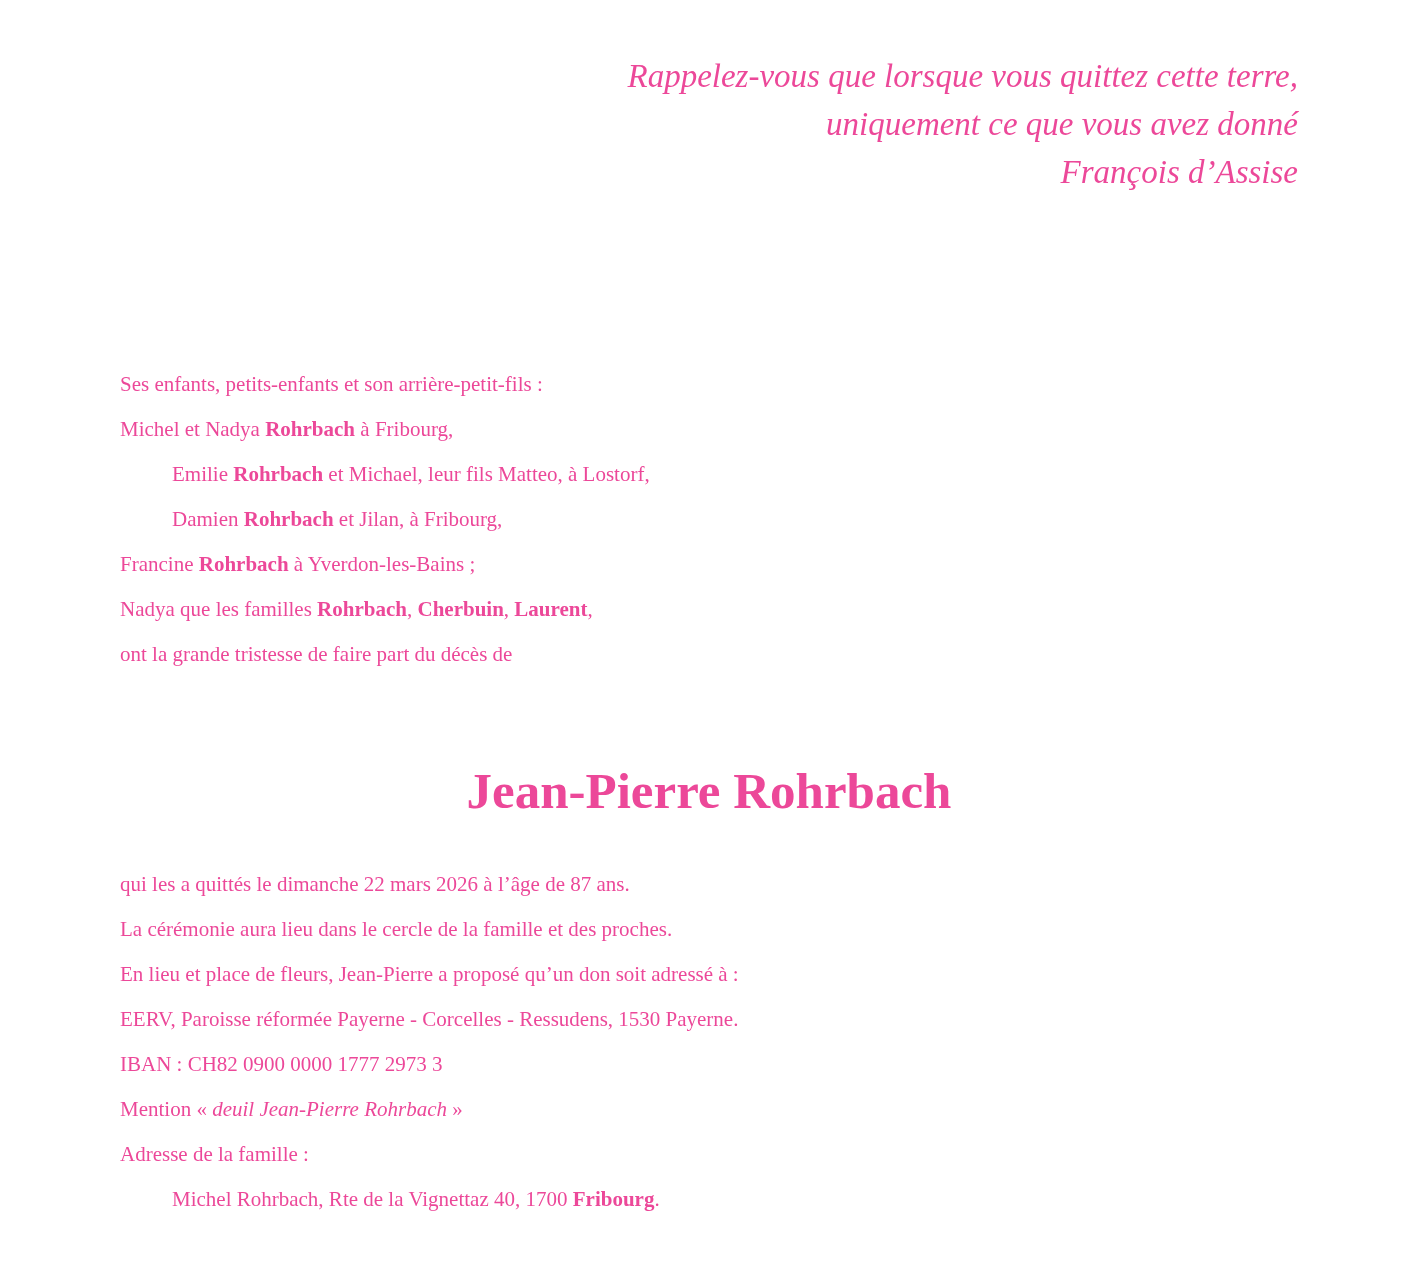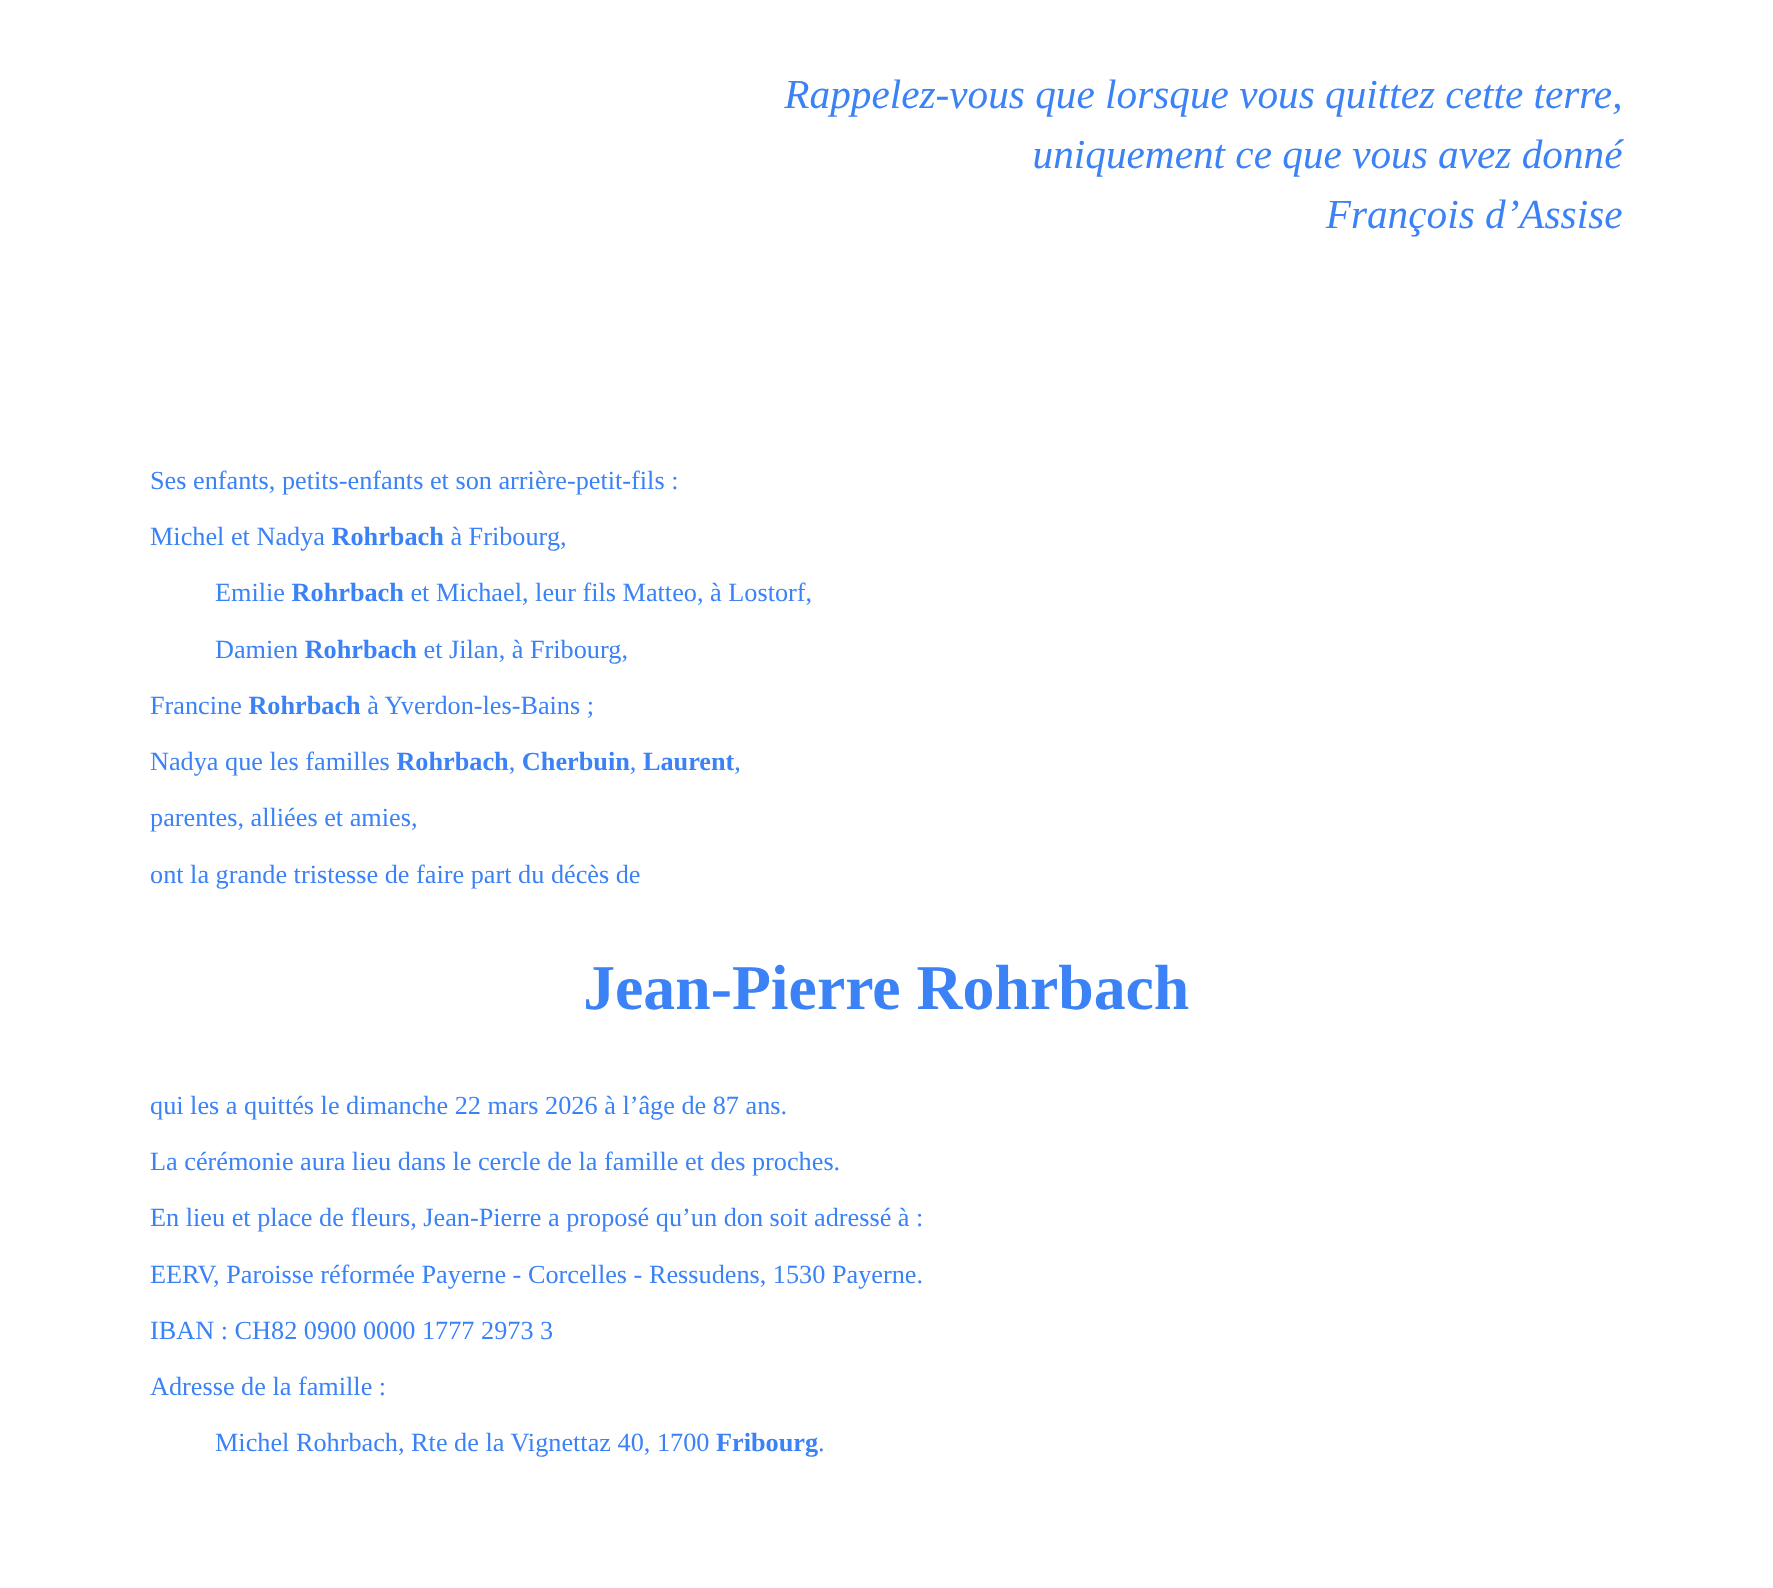--- a/index.html
+++ b/index.html
@@ -5,21 +5,21 @@
   html, body {
     margin: 0;
     padding: 0;
     background: #ffffff;
   }
   .page {
     position: relative;
     width: 1418px;
     height: 1270px;
     background: #ffffff;
-    color: #3b82f6;
+    color: #ec4899;
     font-family: "Liberation Serif", "DejaVu Serif", serif;
     overflow: hidden;
   }
   .quote {
     position: absolute;
     top: 52px;
     right: 120px;
     text-align: right;
     font-style: italic;
     font-size: 33px;
@@ -62,29 +62,29 @@
     <div class="line">François d’Assise</div>
   </div>
 
   <div class="body-block family-block">
       <div class="line"><span>Ses enfants, petits-enfants et son arrière-petit-fils :</span></div>
       <div class="line"><span>Michel et Nadya </span><span class="b">Rohrbach</span><span> à Fribourg,</span></div>
       <div class="line indent"><span>Emilie </span><span class="b">Rohrbach</span><span> et Michael, leur fils Matteo, à Lostorf,</span></div>
       <div class="line indent"><span>Damien </span><span class="b">Rohrbach</span><span> et Jilan, à Fribourg,</span></div>
       <div class="line"><span>Francine </span><span class="b">Rohrbach</span><span> à Yverdon-les-Bains ;</span></div>
       <div class="line"><span>Nadya que les familles </span><span class="b">Rohrbach</span><span>, </span><span class="b">Cherbuin</span><span>, </span><span class="b">Laurent</span><span>,</span></div>
-      <div class="line"><span>parentes, alliées et amies,</span></div>
       <div class="line"><span>ont la grande tristesse de faire part du décès de</span></div>
     </div>
 
   <h1 class="deceased-name">Jean-Pierre Rohrbach</h1>
 
   <div class="body-block details-block">
       <div class="line"><span>qui les a quittés le dimanche 22 mars 2026 à l’âge de 87 ans.</span></div>
       <div class="line"><span>La cérémonie aura lieu dans le cercle de la famille et des proches.</span></div>
       <div class="line"><span>En lieu et place de fleurs, Jean-Pierre a proposé qu’un don soit adressé à :</span></div>
       <div class="line"><span>EERV, Paroisse réformée Payerne - Corcelles - Ressudens, 1530 Payerne.</span></div>
       <div class="line"><span>IBAN : CH82 0900 0000 1777 2973 3</span></div>
+      <div class="line"><span>Mention «&nbsp;</span><span class="i">deuil Jean-Pierre Rohrbach</span><span>&nbsp;»</span></div>
       <div class="line"><span>Adresse de la famille :</span></div>
       <div class="line indent"><span>Michel Rohrbach, Rte de la Vignettaz 40, 1700 </span><span class="b">Fribourg</span><span>.</span></div>
     </div>
 
 </div>
 
 </body></html>

